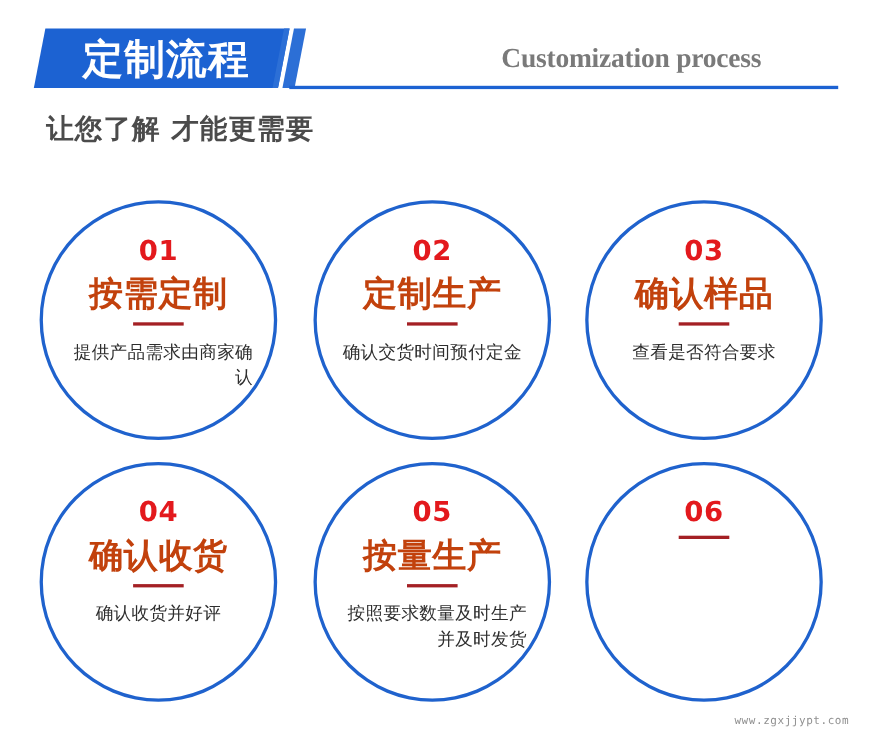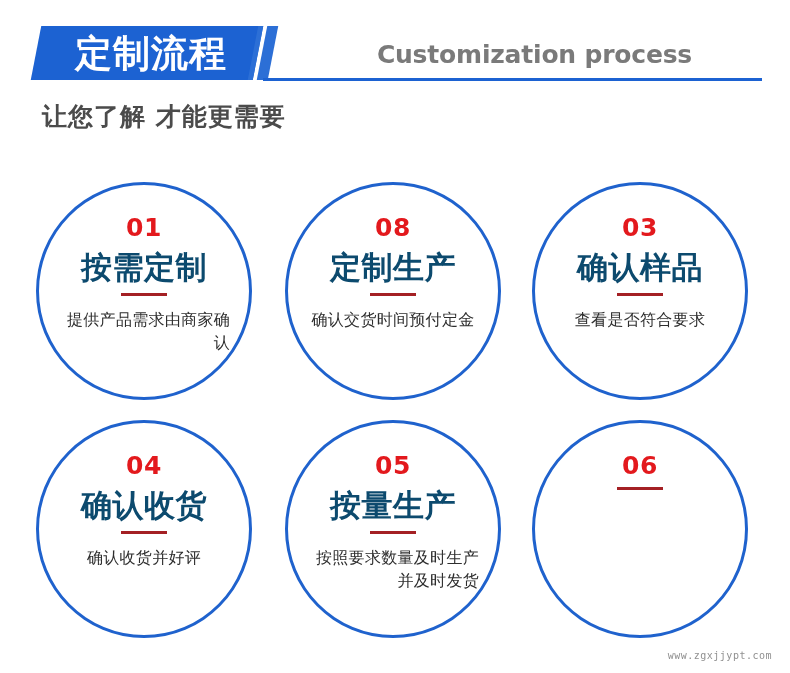--- a/index.html
+++ b/index.html
@@ -75,20 +75,21 @@
   
   .header-en {
     position: absolute;
     right: 28px;
     top: 40px;
     color: #7a7a7a;
     font-size: 25px;
     font-weight: 700;
     letter-spacing: -0.2px;
     white-space: nowrap;
+    font-family: Liberation Serif, serif;
   }
 
   
   .header-rule {
     position: absolute;
     left: 263px;
     top: 78px;
     width: 499px;
     height: 3px;
     background: #1c62d2;
@@ -153,21 +154,21 @@
   .step-num {
     margin-top: 33px;
     color: #e3191d;
     font-size: 25px;
     font-weight: 700;
     line-height: 1;
     letter-spacing: 0.5px;
   }
   .step-title {
     margin-top: 11px;
-    color: #0c4a6e;
+    color: #c2410c;
     font-size: 31px;
     font-weight: 700;
     line-height: 1.05;
     letter-spacing: 0.5px;
     white-space: nowrap;
   }
   .step-rule {
     margin-top: 9px;
     width: 46px;
     height: 3px;
@@ -222,21 +223,21 @@
       <div class="step-num">01</div>
       <div class="step-title">按需定制</div>
       <div class="step-rule"></div>
       <div class="step-desc">提供产品需求由商家确认</div>
     </div>
   </div>
 
   <div class="cell c1">
     <div class="ring"></div>
     <div class="cell-inner">
-      <div class="step-num">08</div>
+      <div class="step-num">02</div>
       <div class="step-title">定制生产</div>
       <div class="step-rule"></div>
       <div class="step-desc">确认交货时间预付定金</div>
     </div>
   </div>
 
   <div class="cell c2">
     <div class="ring"></div>
     <div class="cell-inner">
       <div class="step-num">03</div>

